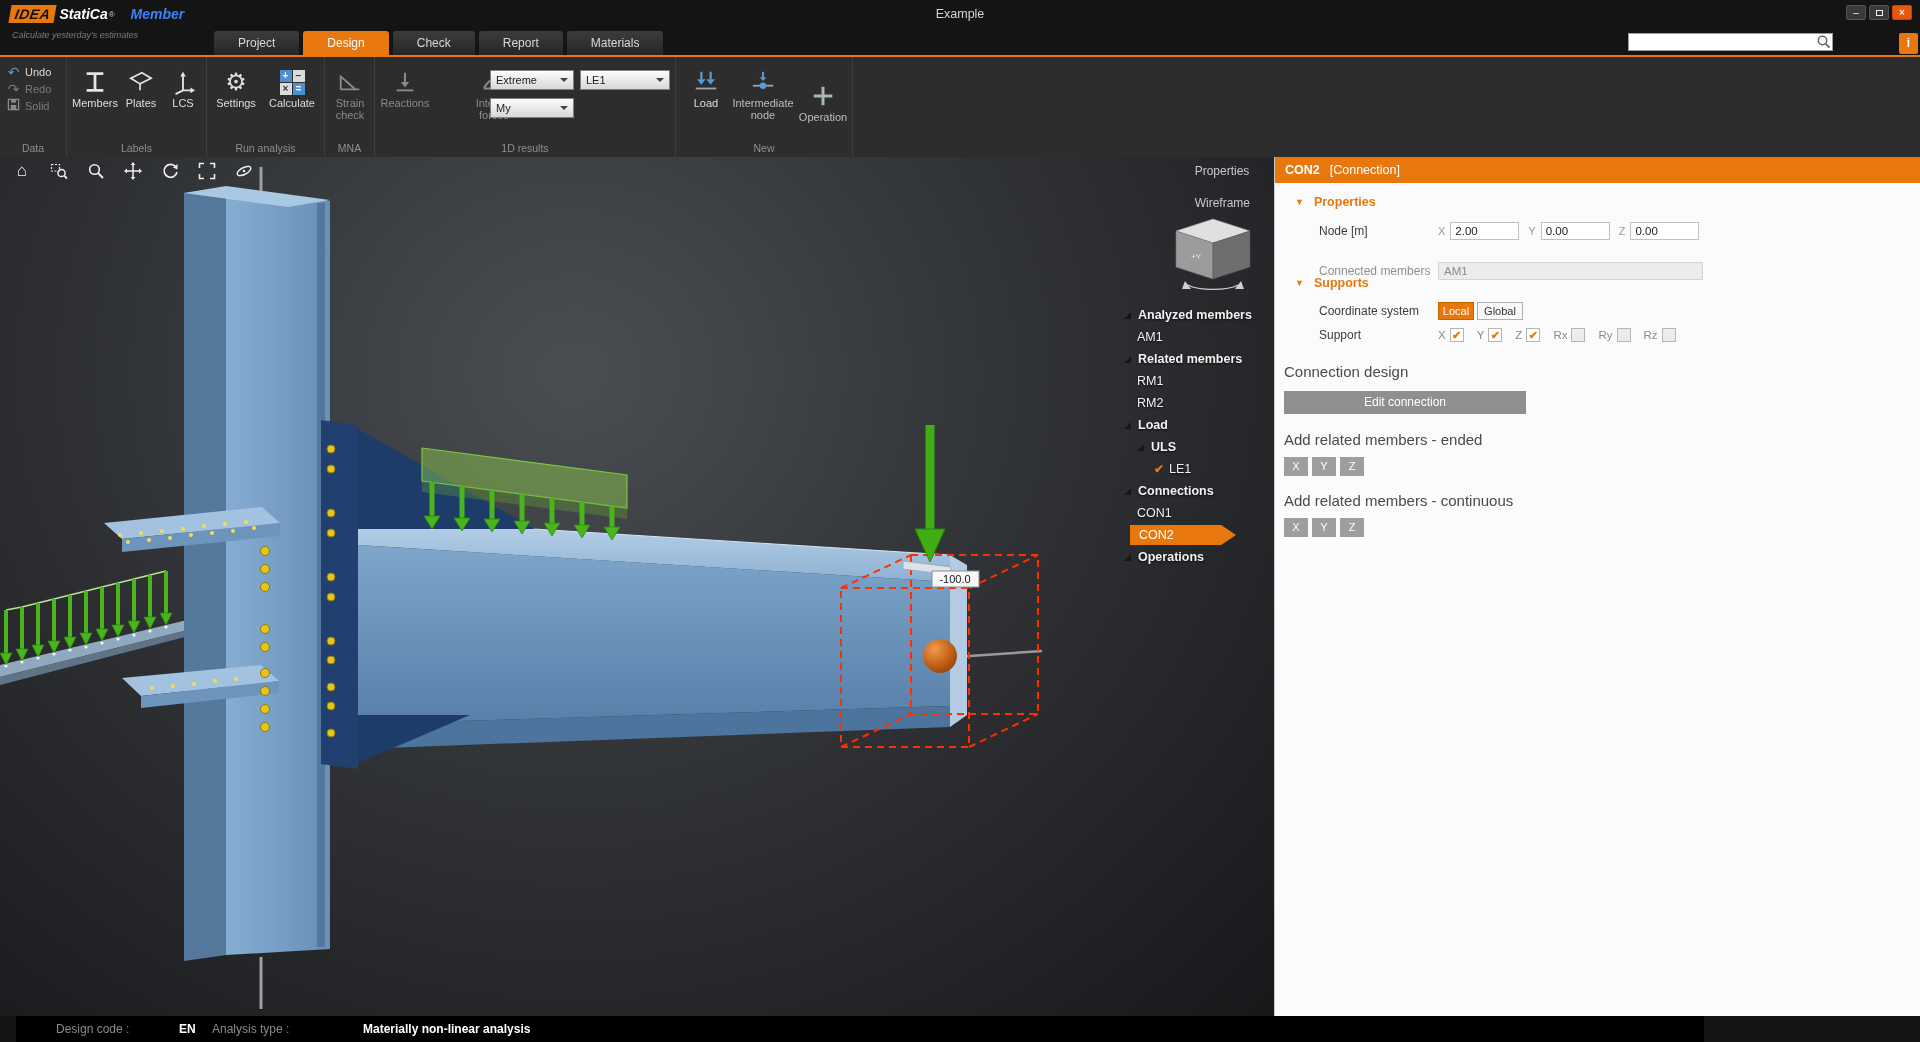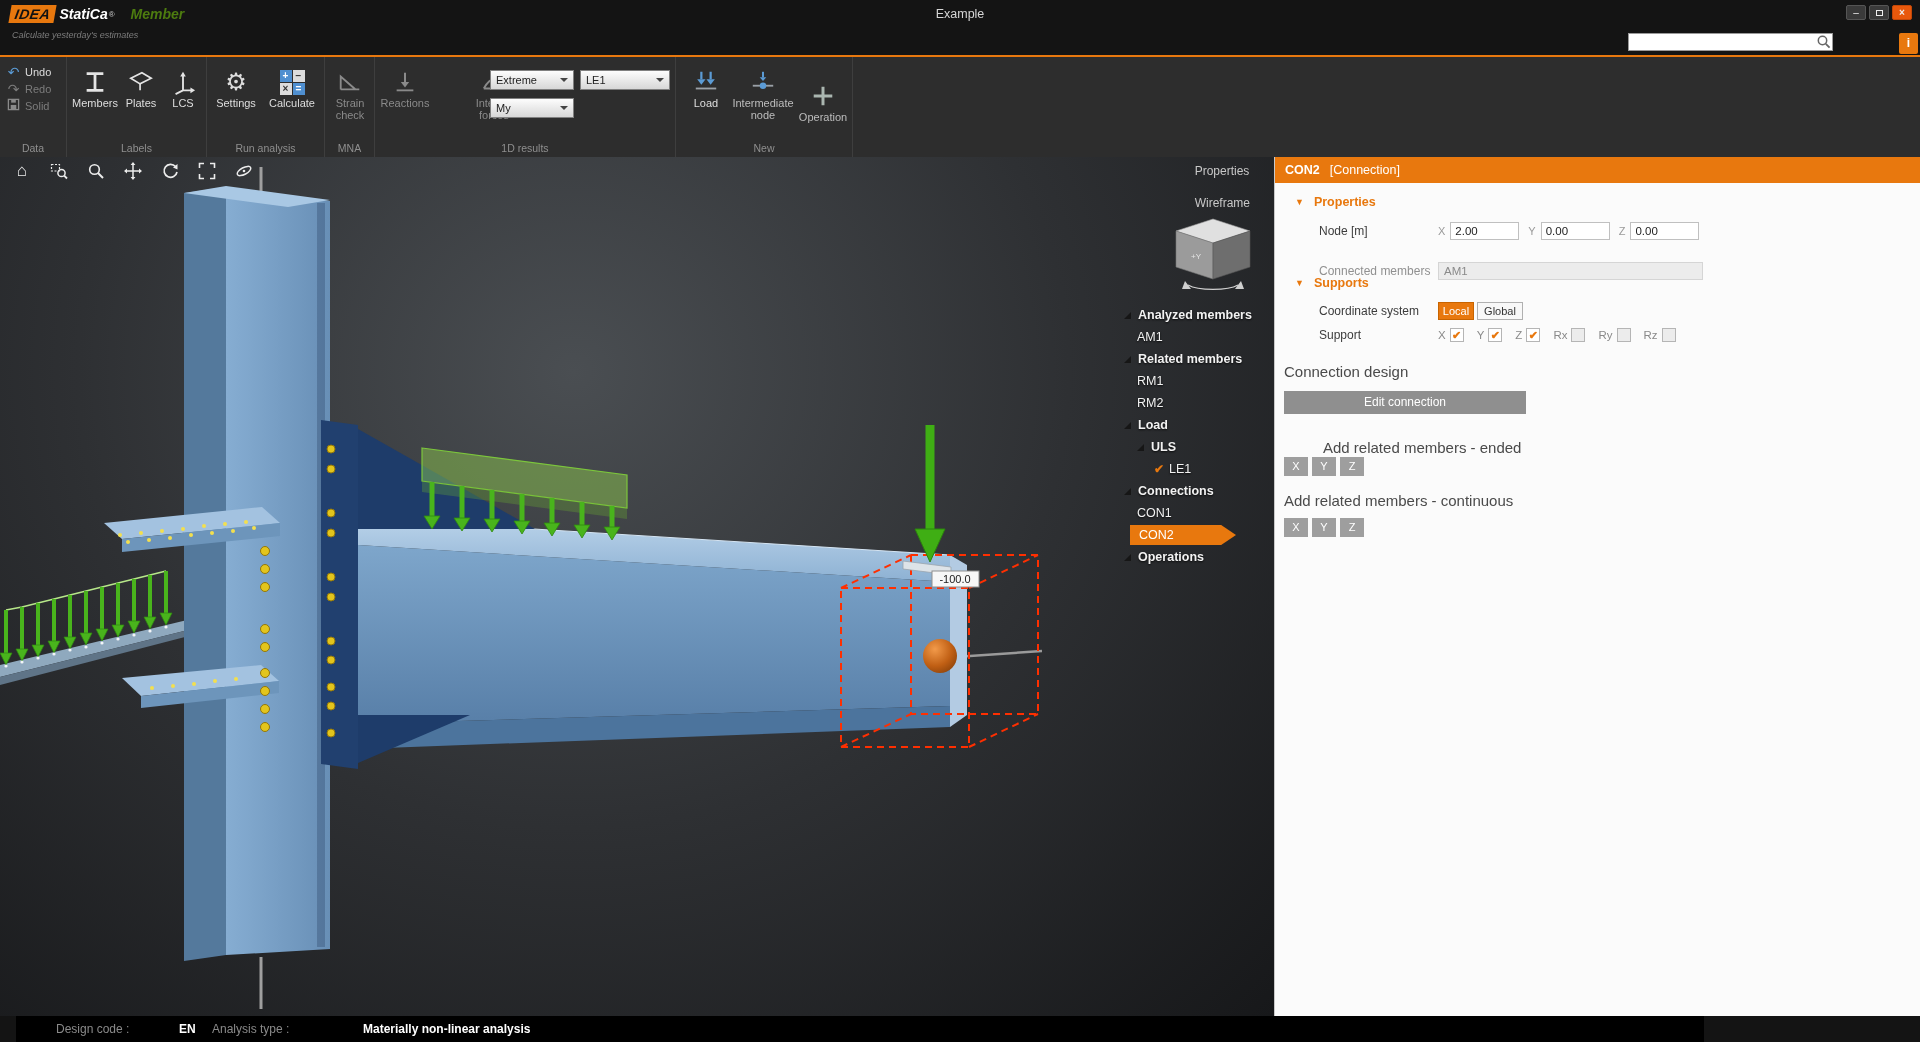--- a/index.html
+++ b/index.html
@@ -5,21 +5,21 @@
   * { margin:0; padding:0; box-sizing:border-box; }
   html,body { width:1920px; height:1042px; }
   body { position:relative; background:#141414; font-family:"Liberation Sans",sans-serif; overflow:hidden; user-select:none; }
 
   
   .header { position:absolute; left:0; top:0; width:1920px; height:57px; background:#141414; border-bottom:2px solid #e8780e; z-index:30; }
   .logo-line { position:absolute; left:10px; top:5px; display:flex; align-items:center; }
   .logo-idea { display:inline-block; background:#e8780e; color:#111; font-weight:bold; font-style:italic; font-size:14px; padding:1px 5px; transform:skewX(-10deg); letter-spacing:.5px; }
   .logo-statica { color:#fff; font-weight:bold; font-style:italic; font-size:14px; margin-left:4px; }
   .logo-reg { color:#ccc; font-size:8px; vertical-align:super; margin-left:1px; }
-  .logo-app { color:#4d7c0f; font-style:italic; font-weight:bold; font-size:14px; margin-left:16px; }
+  .logo-app { color:#3b82f6; font-style:italic; font-weight:bold; font-size:14px; margin-left:16px; }
   .tagline { position:absolute; left:12px; top:30px; font-size:9px; font-style:italic; color:#7d7d7d; }
   .doc-title { position:absolute; left:50%; top:7px; transform:translateX(-50%); color:#d6d6d6; font-size:12.5px; }
   .win-btns { position:absolute; right:8px; top:5px; display:flex; gap:3px; }
   .win-btn { width:20px; height:15px; background:#3a3a3a; border:1px solid #555; border-radius:2px; color:#eee; font-size:10px; line-height:13px; text-align:center; }
   .win-btn.close { background:#e8580c; border-color:#c24708; font-weight:bold; }
   .max-glyph { display:inline-block; width:7px; height:6px; border:1.5px solid #eee; margin-top:3px; }
   .tabs { position:absolute; left:214px; bottom:0; display:flex; }
   .tab { height:24px; line-height:24px; padding:0 24px; margin-right:4px; background:linear-gradient(#3c3c3c,#262626); color:#d8d8d8; font-size:12px; border-radius:3px 3px 0 0; }
   .tab.active { background:#e8780e; color:#fff; }
   .search-box { position:absolute; left:1628px; top:33px; width:205px; height:18px; background:#fff; border:1px solid #9a9a9a; display:flex; align-items:center; }
@@ -108,20 +108,27 @@
     <span class="logo-statica">StatiCa</span>
     <span class="logo-reg">®</span>
     <span class="logo-app">Member</span>
   </div>
   <div class="tagline">Calculate yesterday's estimates</div>
   <div class="doc-title">Example</div>
   <div class="win-btns">
     <div class="win-btn"><span>–</span></div>
     <div class="win-btn"><span class="max-glyph"></span></div>
     <div class="win-btn close"><span>×</span></div>
+  </div>
+  <div class="tabs">
+    <div class="tab">Project</div>
+    <div class="tab active">Design</div>
+    <div class="tab">Check</div>
+    <div class="tab">Report</div>
+    <div class="tab">Materials</div>
   </div>
   <div class="search-box">
     <input type="text" value="" style="">
     <svg width="16" height="16" viewBox="0 0 16 16">
       <circle cx="6.5" cy="6.5" r="4.2" fill="none" stroke="#666" stroke-width="1.5"></circle>
       <path d="M9.8 9.8 13.6 13.6" stroke="#666" stroke-width="1.8"></path>
     </svg>
   </div>
   <div class="info-btn"><span>i</span></div>
 </div>
@@ -631,21 +638,21 @@
       <span class="chk-l">Ry</span>
       <span class="checkbox"></span>
       <span class="chk-l">Rz</span>
       <span class="checkbox"></span>
     </div>
   </div>
 
   <div class="pheading" style="top:206px;">Connection design</div>
   <div class="btn-edit" style="top:234px;">Edit connection</div>
 
-  <div class="pheading" style="top:282px;margin-left:39px;">Add related members - ended</div>
+  <div class="pheading" style="top:274px;">Add related members - ended</div>
   <div class="xyz-row" style="top:300px;">
     <div class="xyz-btn">X</div>
     <div class="xyz-btn">Y</div>
     <div class="xyz-btn">Z</div>
   </div>
 
   <div class="pheading" style="top:335px;">Add related members - continuous</div>
   <div class="xyz-row" style="top:361px;">
     <div class="xyz-btn">X</div>
     <div class="xyz-btn">Y</div>

